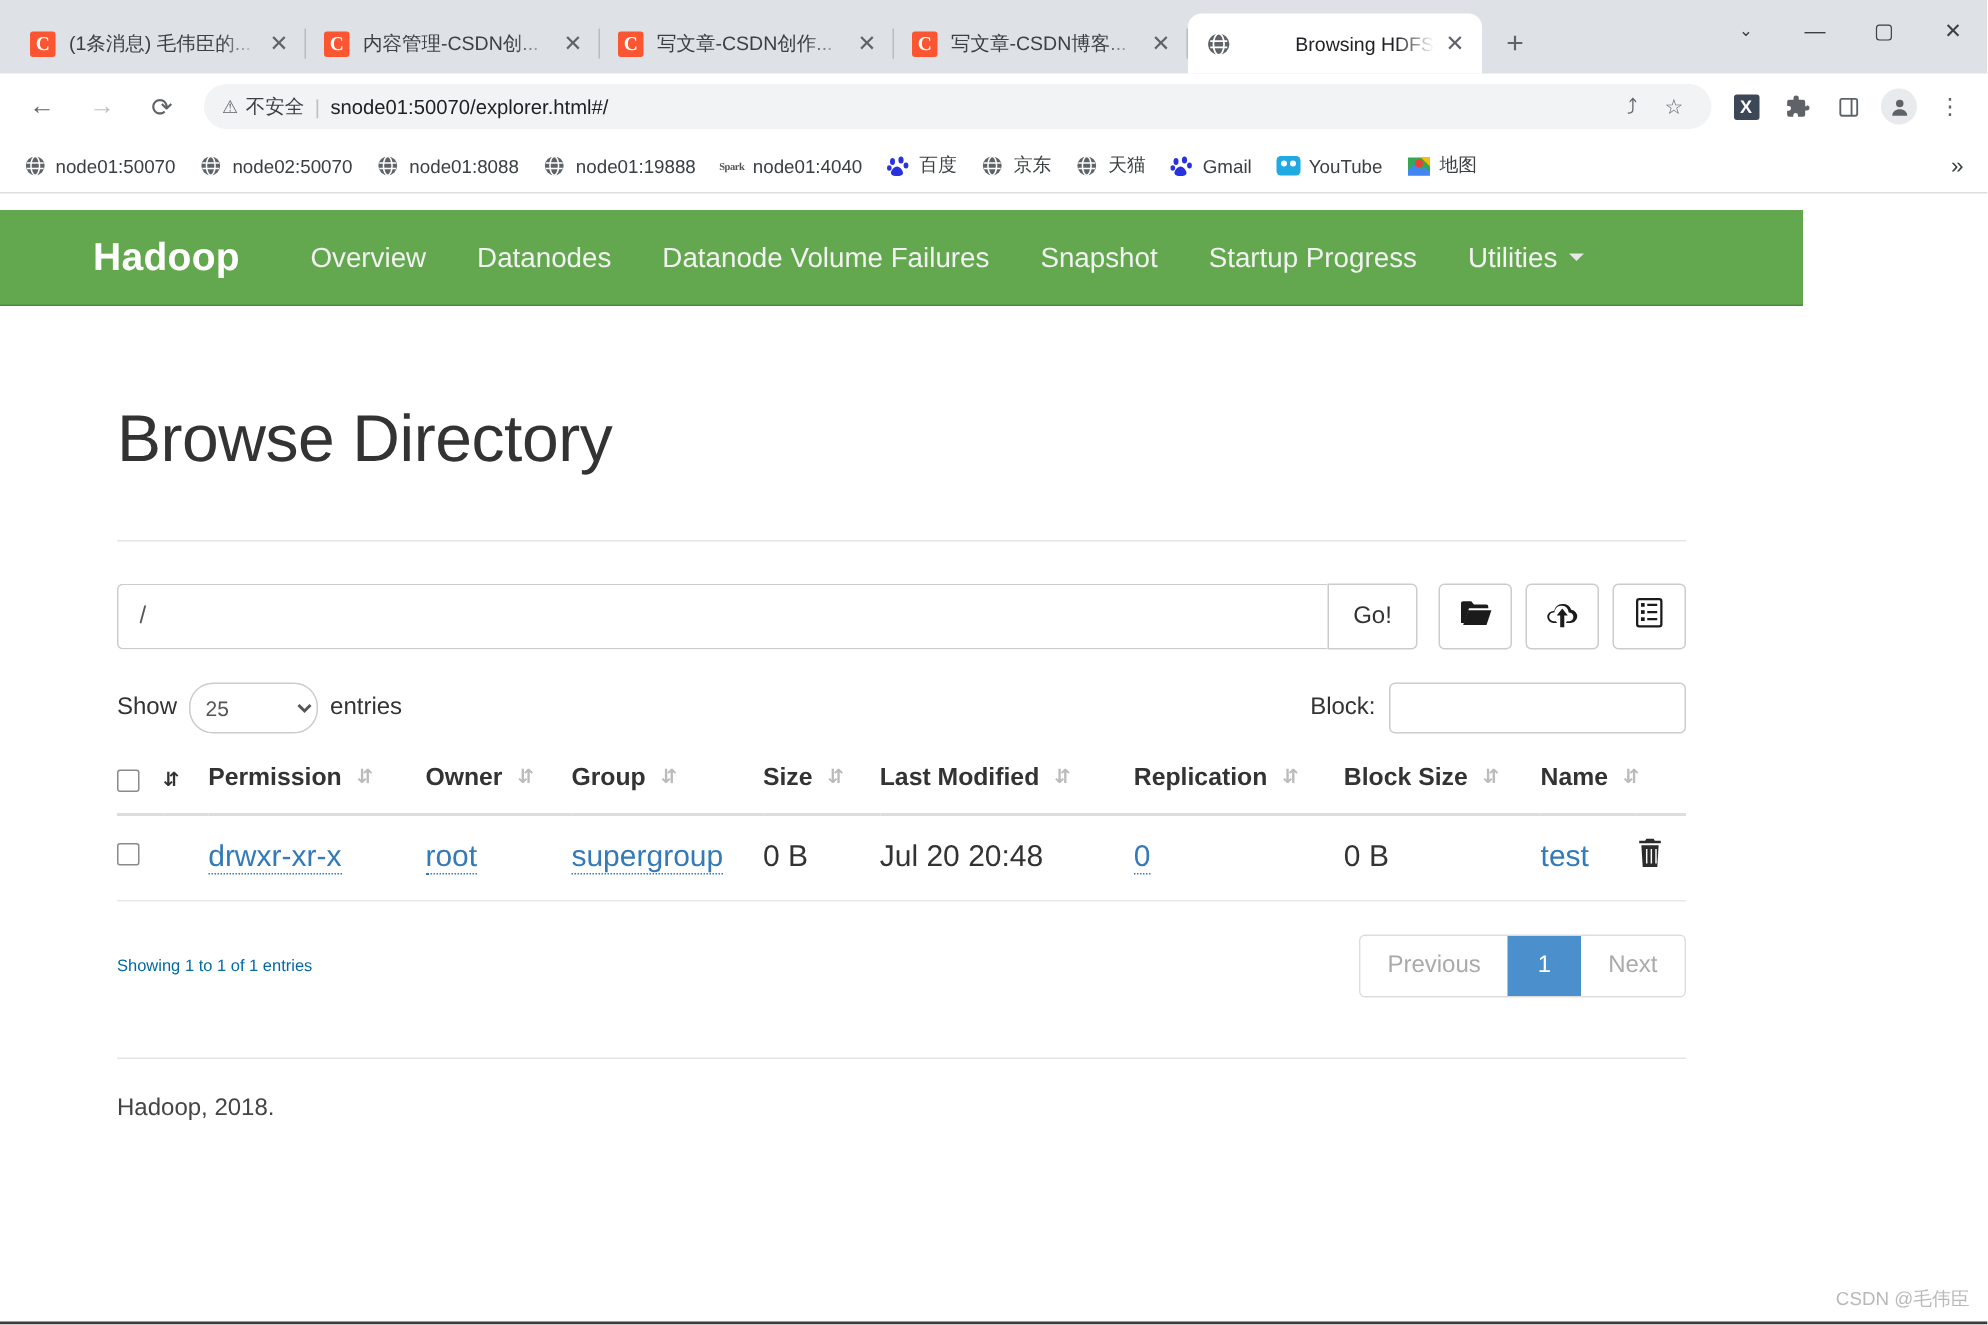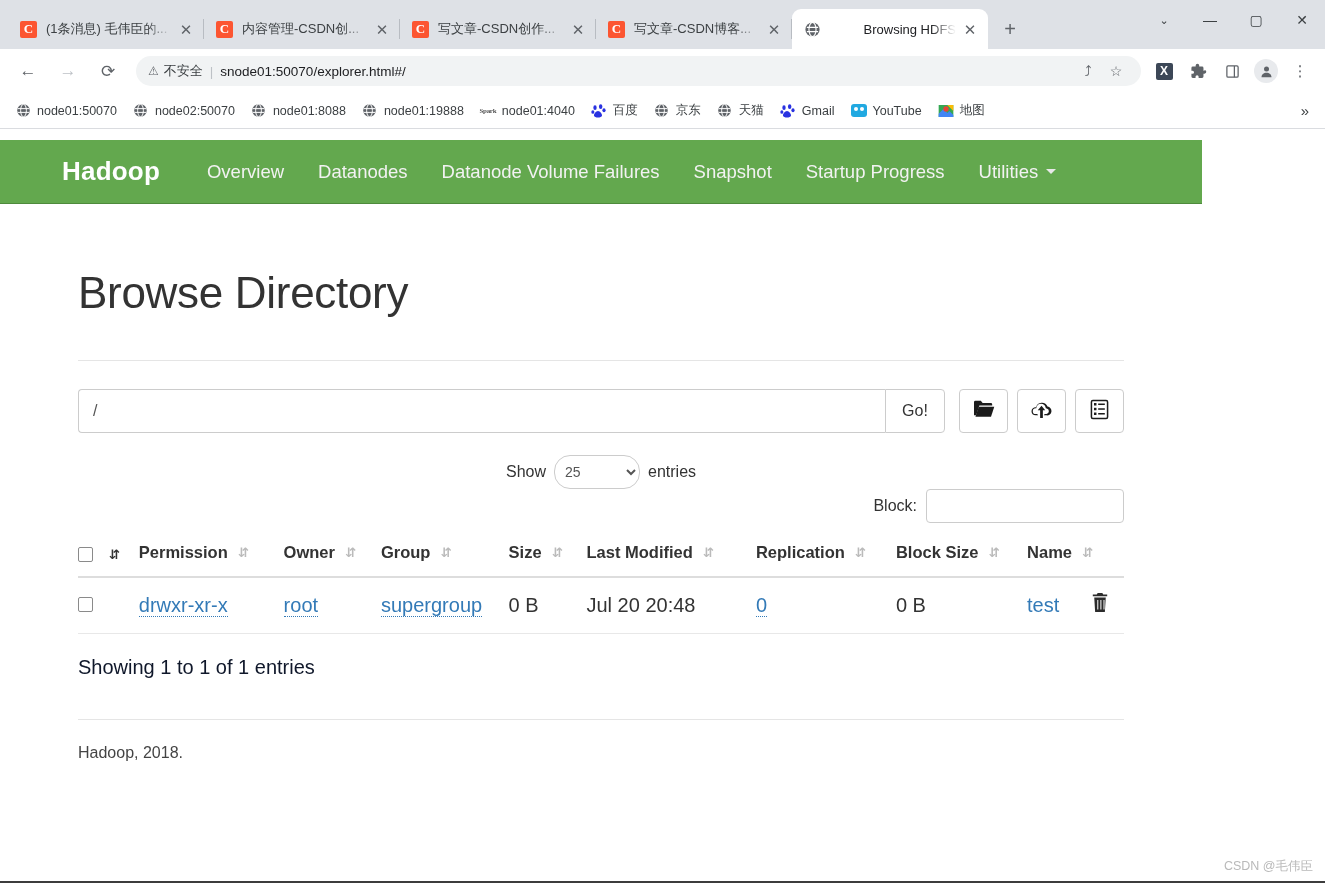--- a/index.html
+++ b/index.html
@@ -256,21 +256,20 @@
     border-radius: 4px;
     background: #fff;
     display: flex; align-items: center; justify-content: center;
     cursor: pointer;
   }
 
   .controls {
     display: flex;
     align-items: center;
     margin-top: 22px;
-    flex-direction: column;
   }
   .show-entries {
     display: flex; align-items: center; gap: 8px;
     font-size: 16px; color: #333;
   }
   .len-select {
     width: 86px; height: 34px;
     border: 1px solid #ccc;
     border-radius: 16px;
     background: #fff;
@@ -336,21 +335,21 @@
     cursor: pointer;
   }
   a.plain { color: #337ab7; text-decoration: none; cursor:pointer; }
   .trash { color:#2b2b2b; font-size:19px; cursor:pointer; }
 
   .footrow {
     display: flex;
     align-items: center;
     margin-top: 22px;
   }
-  .showing { font-size: 20px; color: #0f172a; }
+  .showing { font-size: 11px; color: #0369a1; }
   .pager {
     margin-left: auto;
     display: flex;
     border: 1px solid #ddd;
     border-radius: 4px;
     overflow: hidden;
   }
   .pg {
     padding: 12px 18px;
     font-size: 16px;
@@ -735,20 +734,25 @@
                     <path d="M7 7.8h1.1v10.6H7zm3.45 0h1.1v10.6h-1.1zm3.45 0H15v10.6h-1.1z" fill="#fff"></path>
                   </svg>
               </span>
             </td>
           </tr>
         </tbody>
       </table>
 
       <div class="footrow">
         <div class="showing">Showing 1 to 1 of 1 entries</div>
+        <div class="pager">
+          <div class="pg">Previous</div>
+          <div class="pg num">1</div>
+          <div class="pg">Next</div>
+        </div>
       </div>
 
       <hr class="foot-hr">
       <div class="copyright">Hadoop, 2018.</div>
     </div>
   </div>
 
   <div class="watermark">CSDN @毛伟臣</div>
   <div class="bottom-border"></div>
 </div>

